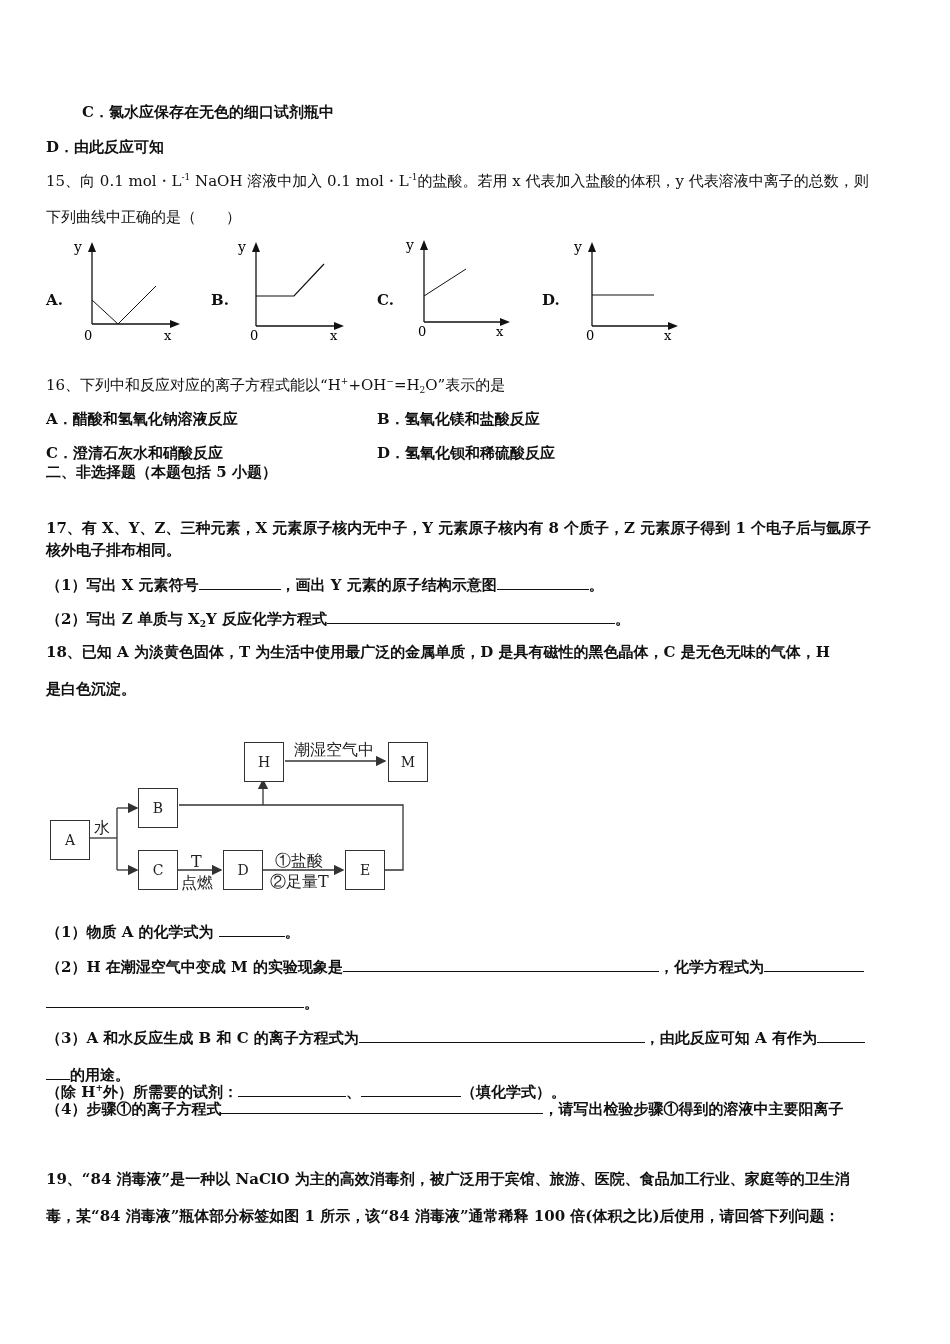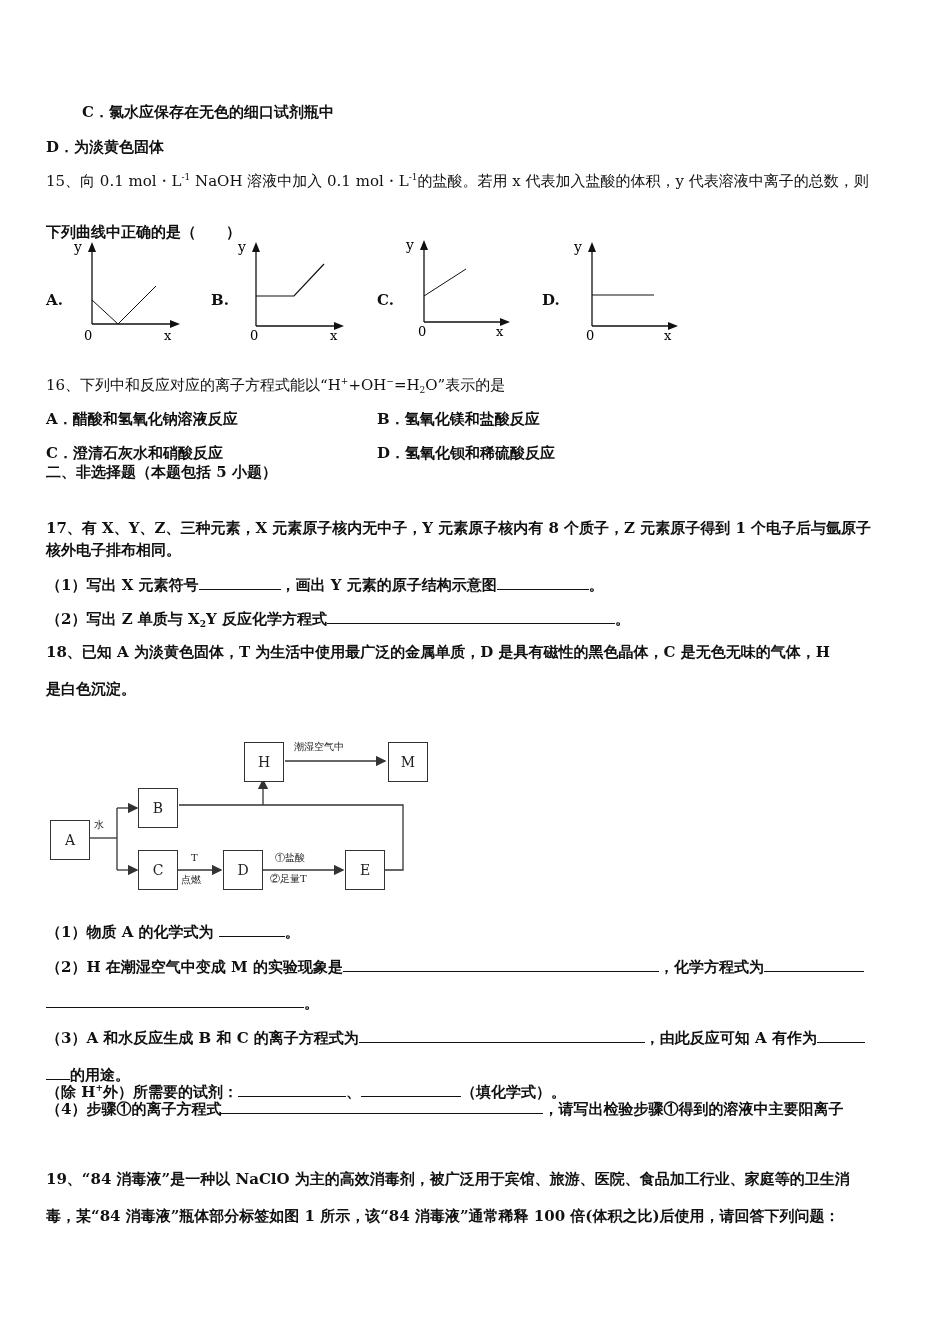--- a/index.html
+++ b/index.html
@@ -8,32 +8,32 @@
   .line{position:absolute;left:46px;white-space:nowrap;line-height:20px;}
   .b{font-weight:bold;}
   .blank{display:inline-block;border-bottom:1px solid #111;height:15px;vertical-align:baseline;}
   sup{font-size:9px;vertical-align:6px;line-height:0;}
   sub{font-size:9px;vertical-align:-3px;line-height:0;}
   .graph{position:absolute;}
   .opt-label{position:absolute;font-weight:bold;font-size:15px;}
   .diagram{position:absolute;left:45px;top:730px;width:450px;height:165px;}
   .box{position:absolute;border:1.5px solid #333;background:#fff;display:flex;align-items:center;justify-content:center;
        font-size:14px;color:#222;}
-  .dlabel{position:absolute;font-size:10px;color:#222;white-space:nowrap;}
+  .dlabel{position:absolute;font-size:16px;color:#222;white-space:nowrap;}
 </style>
 </head>
 <body>
 
 <div class="line b" style="top:102px;margin-left:36px;">C．氯水应保存在无色的细口试剂瓶中</div>
-<div class="line b" style="top:137px;">D．为淡黄色固体</div>
+<div class="line b" style="top:137px;">D．由此反应可知</div>
 
 <div class="line" style="top:171px;">
   <span>15、向 0.1 mol・L</span><sup>-1</sup><span> NaOH 溶液中加入 0.1 mol・L</span><sup>-1</sup><span>的盐酸。若用 x 代表加入盐酸的体积，y 代表溶液中离子的总数，则</span>
 </div>
-<div class="line" style="top:222px;font-weight:bold;">下列曲线中正确的是（　　）</div>
+<div class="line" style="top:207px;">下列曲线中正确的是（　　）</div>
 
 <span class="opt-label" style="left:46px;top:291px;">A.</span>
 <svg class="graph" style="left:66px;top:238px;" width="120" height="108">
   <line x1="26" y1="12" x2="26" y2="86" stroke="#111" stroke-width="1.3"></line>
   <polygon points="22,14 26,4 30,14" fill="#111"></polygon>
   <line x1="26" y1="86" x2="106" y2="86" stroke="#111" stroke-width="1.3"></line>
   <polygon points="104,82 114,86 104,90" fill="#111"></polygon>
   <polyline points="26,62 52,86 90,48" fill="none" stroke="#111" stroke-width="1"></polyline>
   <text x="8" y="14" font-size="14" font-family="DejaVu Serif, serif">y</text>
   <text x="18" y="102" font-size="13" font-family="DejaVu Serif, serif">0</text>

